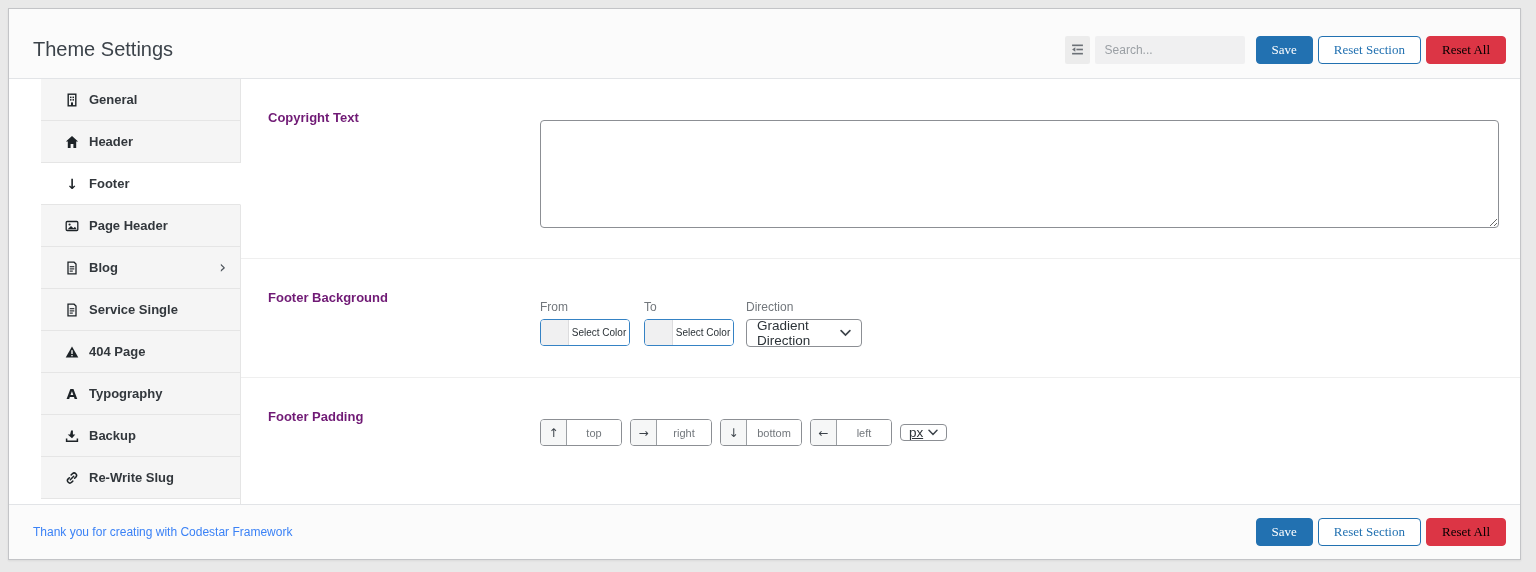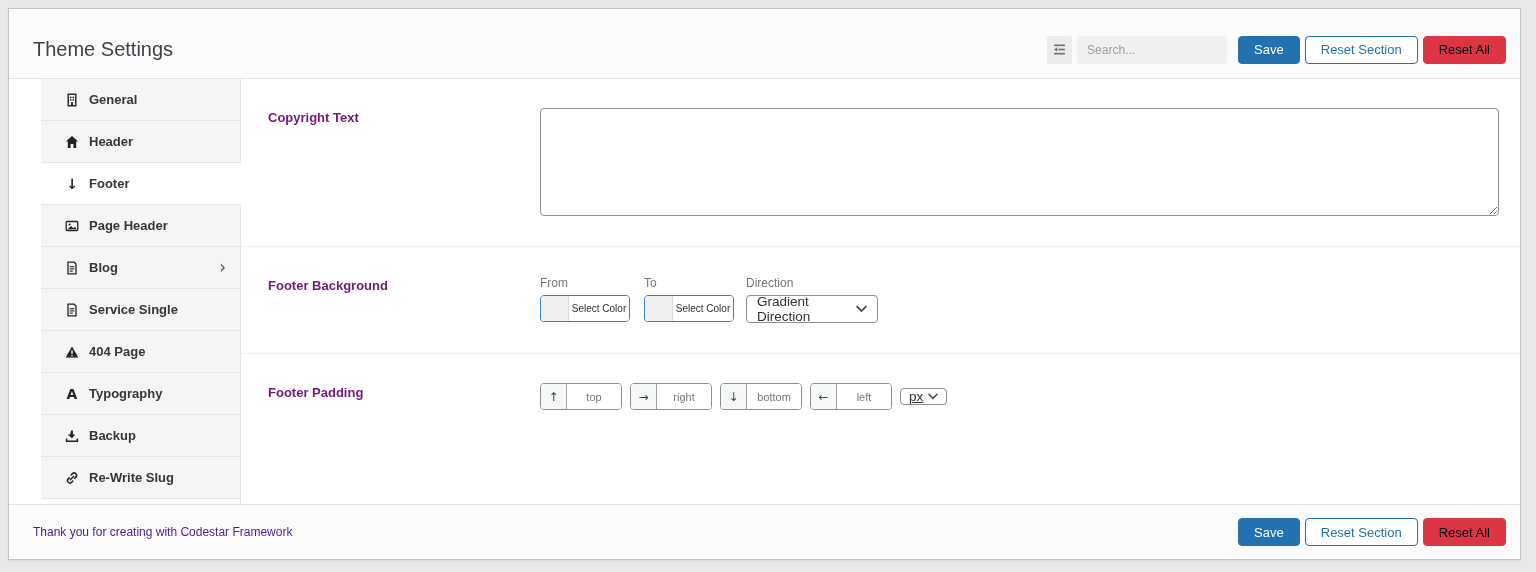--- a/index.html
+++ b/index.html
@@ -33,21 +33,21 @@
   }
   .search-box {
     width:150px; height:28px; background:#f0f0f1; border:none; border-radius:2px;
     padding:0 10px; font-size:12px; color:#8b5cf6; outline:none;
     font-family:"Liberation Sans","DejaVu Sans",sans-serif;
   }
   .search-box::placeholder { color:#9a9fa4; }
   .btn {
     height:28px; padding:0 15px; border-radius:4px; font-size:13px; cursor:pointer;
     display:inline-flex; align-items:center; justify-content:center;
-    border:1px solid transparent; font-family:Liberation Sans, sans-serif; white-space:nowrap;
+    border:1px solid transparent; font-family:Liberation Serif, serif; white-space:nowrap;
   }
   .btn-primary { background:#2271b1; border-color:#2271b1; color:#fff; margin-left:6px; }
   .btn-outline { background:#fff; border-color:#2271b1; color:#2271b1; }
   .btn-danger  { background:#dc3545; border-color:#dc3545; color:#000000; }
   
   .bodywrap { flex:1; display:flex; min-height:0;padding-left:32px; }
   .sidebar { width:200px; flex:0 0 200px; display:flex; flex-direction:column; }
   .side-item {
     height:42px; flex:0 0 42px;
     display:flex; align-items:center;
@@ -64,21 +64,21 @@
     width:16px; margin-right:9px; display:flex; align-items:center; justify-content:center;
     color:#1d2327; font-family:"DejaVu Sans",sans-serif; font-size:14px; font-weight:700;
   }
   .s-label { flex:1; }
   .s-caret { color:#50575e; font-size:17px; font-weight:400; line-height:1; font-family:"DejaVu Sans",sans-serif; }
   
   .content { flex:1; background:#fff; overflow:hidden; }
   .field-row { display:flex; padding:29px 21px 30px 27px; border-bottom:1px solid #efefef; }
   .field-row.last { border-bottom:none; }
   .f-label { width:272px; flex:0 0 272px; font-size:13px; font-weight:700; color:#701a75; padding-top:2px; }
-  .f-ctrl { flex:1; min-width:0; }
+  .f-ctrl { flex:1; min-width:0;margin-top:12px; }
   textarea.copyright {
     width:100%; height:108px; resize:both;
     border:1px solid #8c8f94; border-radius:4px;
     font-family:"Liberation Sans","DejaVu Sans",sans-serif; font-size:13px; padding:6px 8px;
     color:#2c3338; outline:none; display:block;
   }
   .bg-groups { display:flex; align-items:flex-start; gap:14px; }
   .sub-label { font-size:12px; color:#72777c; margin-bottom:5px; }
   .color-ctrl {
     display:flex; width:90px; height:27px;
@@ -87,21 +87,21 @@
   .swatch { width:28px; background:#f0f0f1; border-right:1px solid #dcdcde; }
   .sc-btn {
     flex:1; display:flex; align-items:center; justify-content:center;
     font-size:10px; color:#2c3338; background:#fff; border:none; cursor:pointer; font-family:inherit;
   }
   .select {
     height:28px; border:1px solid #8c8f94; border-radius:4px; background:#fff;
     display:flex; align-items:center; justify-content:space-between;
     padding:0 10px; font-size:13.5px; color:#2c3338; cursor:pointer;
   }
-  .select.direction { width:132px; }
+  .select.direction { width:116px; }
   .select.unit { width:47px; padding:0 8px; gap:5px; justify-content:center; }
   .chev { color:#3c434a; display:flex; }
   .pad-groups { display:flex; align-items:center; gap:8px; }
   .pad-group {
     display:flex; height:27px; width:82px;
     border:1px solid #8c8f94; border-radius:4px; overflow:hidden; background:#fff;
   }
   .pad-prefix {
     width:26px; flex:0 0 26px; background:#f6f7f7; border-right:1px solid #9ca0a4;
     display:flex; align-items:center; justify-content:center;
@@ -111,21 +111,21 @@
     flex:1; min-width:0; border:none; outline:none; text-align:center;
     font-size:11px; color:#2c3338; font-family:inherit; background:#fff;
   }
   .pad-input::placeholder { color:#72777c; }
   
   .ftr {
     height:55px; flex:0 0 55px;
     background:#fbfbfb; border-top:1px solid #e2e4e7;
     display:flex; align-items:center; padding:0 14px 0 24px;
   }
-  .ftr-text { flex:1; font-size:12px; color:#4c1d95; }
+  .ftr-text { flex:1; font-size:12px; color:#3b82f6; }
 </style>
 </head>
 <body>
 
 <div class="panel">
 
   <div class="hdr">
     <div class="hdr-title">Theme Settings</div>
     <div class="toolbar">
       <button class="icon-btn">

